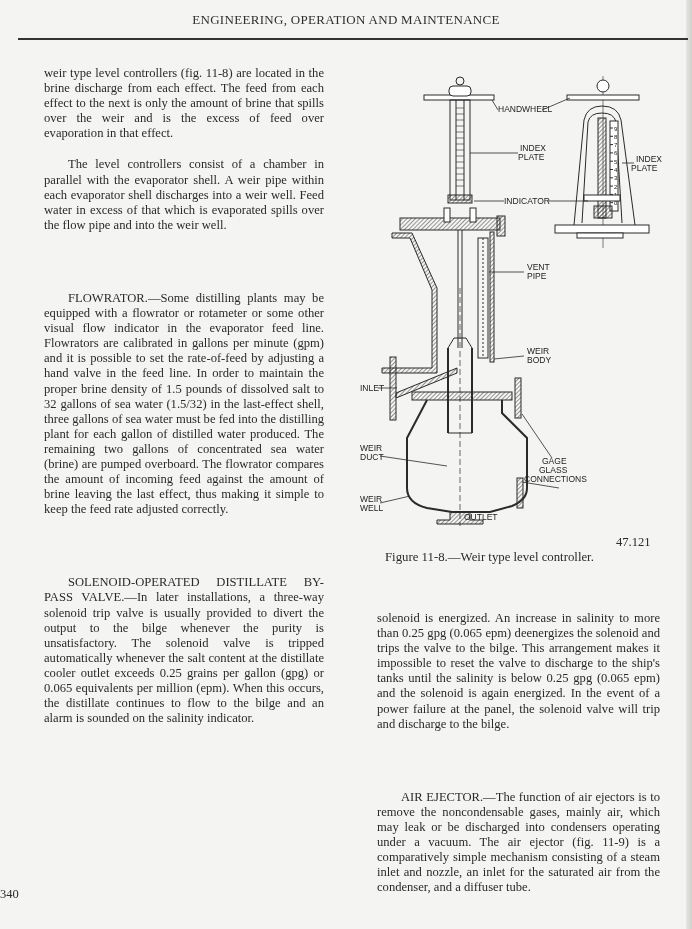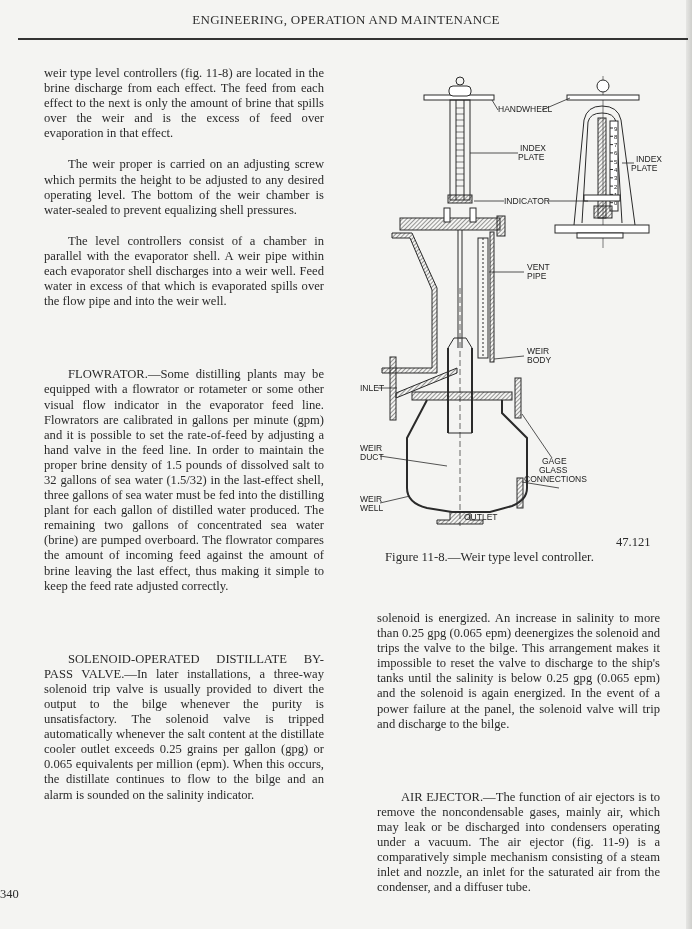--- a/index.html
+++ b/index.html
@@ -25,21 +25,20 @@
 </style>
 </head>
 <body>
 
 <div class="edge"></div>
 <div class="running-head">ENGINEERING, OPERATION AND MAINTENANCE</div>
 <div class="rule"></div>
 
 <div class="col" id="left">
     <p><span>weir type level controllers (fig. 11-8) are located in the brine discharge from each effect. The feed from each effect to the next is only the amount of brine that spills over the weir and is the excess of feed over evaporation in that effect.</span></p>
-    <p class="indent"><span>The weir proper is carried on an adjusting screw which permits the height to be adjusted to any desired operating level. The bottom of the weir chamber is water-sealed to prevent equalizing shell pressures.</span></p>
     <p class="indent"><span>The level controllers consist of a chamber in parallel with the evaporator shell. A weir pipe within each evaporator shell discharges into a weir well. Feed water in excess of that which is evaporated spills over the flow pipe and into the weir well.</span></p>
     <div class="gap"></div>
     <p class="indent"><span>FLOWRATOR.</span><span>—Some distilling plants may be equipped with a flowrator or rotameter or some other visual flow indicator in the evaporator feed line. Flowrators are calibrated in gallons per minute (gpm) and it is possible to set the rate-of-feed by adjusting a hand valve in the feed line. In order to maintain the proper brine density of 1.5 pounds of dissolved salt to 32 gallons of sea water (1.5/32) in the last-effect shell, three gallons of sea water must be fed into the distilling plant for each gallon of distilled water produced. The remaining two gallons of concentrated sea water (brine) are pumped overboard. The flowrator compares the amount of incoming feed against the amount of brine leaving the last effect, thus making it simple to keep the feed rate adjusted correctly.</span></p>
     <div class="gap"></div>
     <p class="indent"><span>SOLENOID-OPERATED DISTILLATE BY-PASS VALVE.</span><span>—In later installations, a three-way solenoid trip valve is usually provided to divert the output to the bilge whenever the purity is unsatisfactory. The solenoid valve is tripped automatically whenever the salt content at the distillate cooler outlet exceeds 0.25 grains per gallon (gpg) or 0.065 equivalents per million (epm). When this occurs, the distillate continues to flow to the bilge and an alarm is sounded on the salinity indicator.</span></p>
   </div>
 
 <div class="fig">
   <svg viewBox="0 0 330 478">
     <defs>

